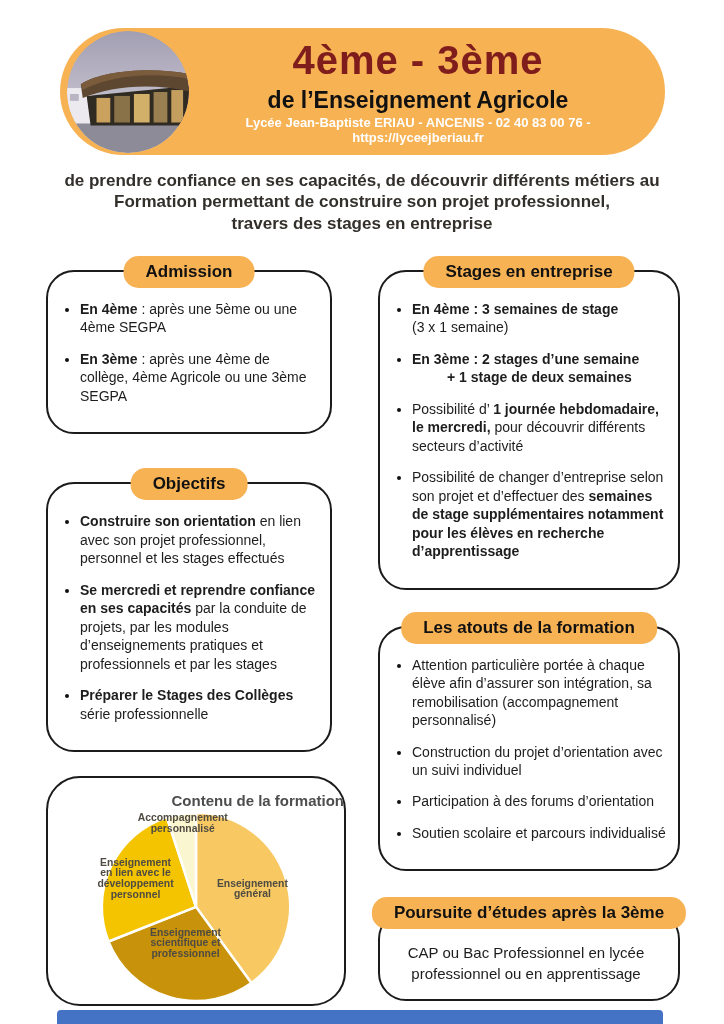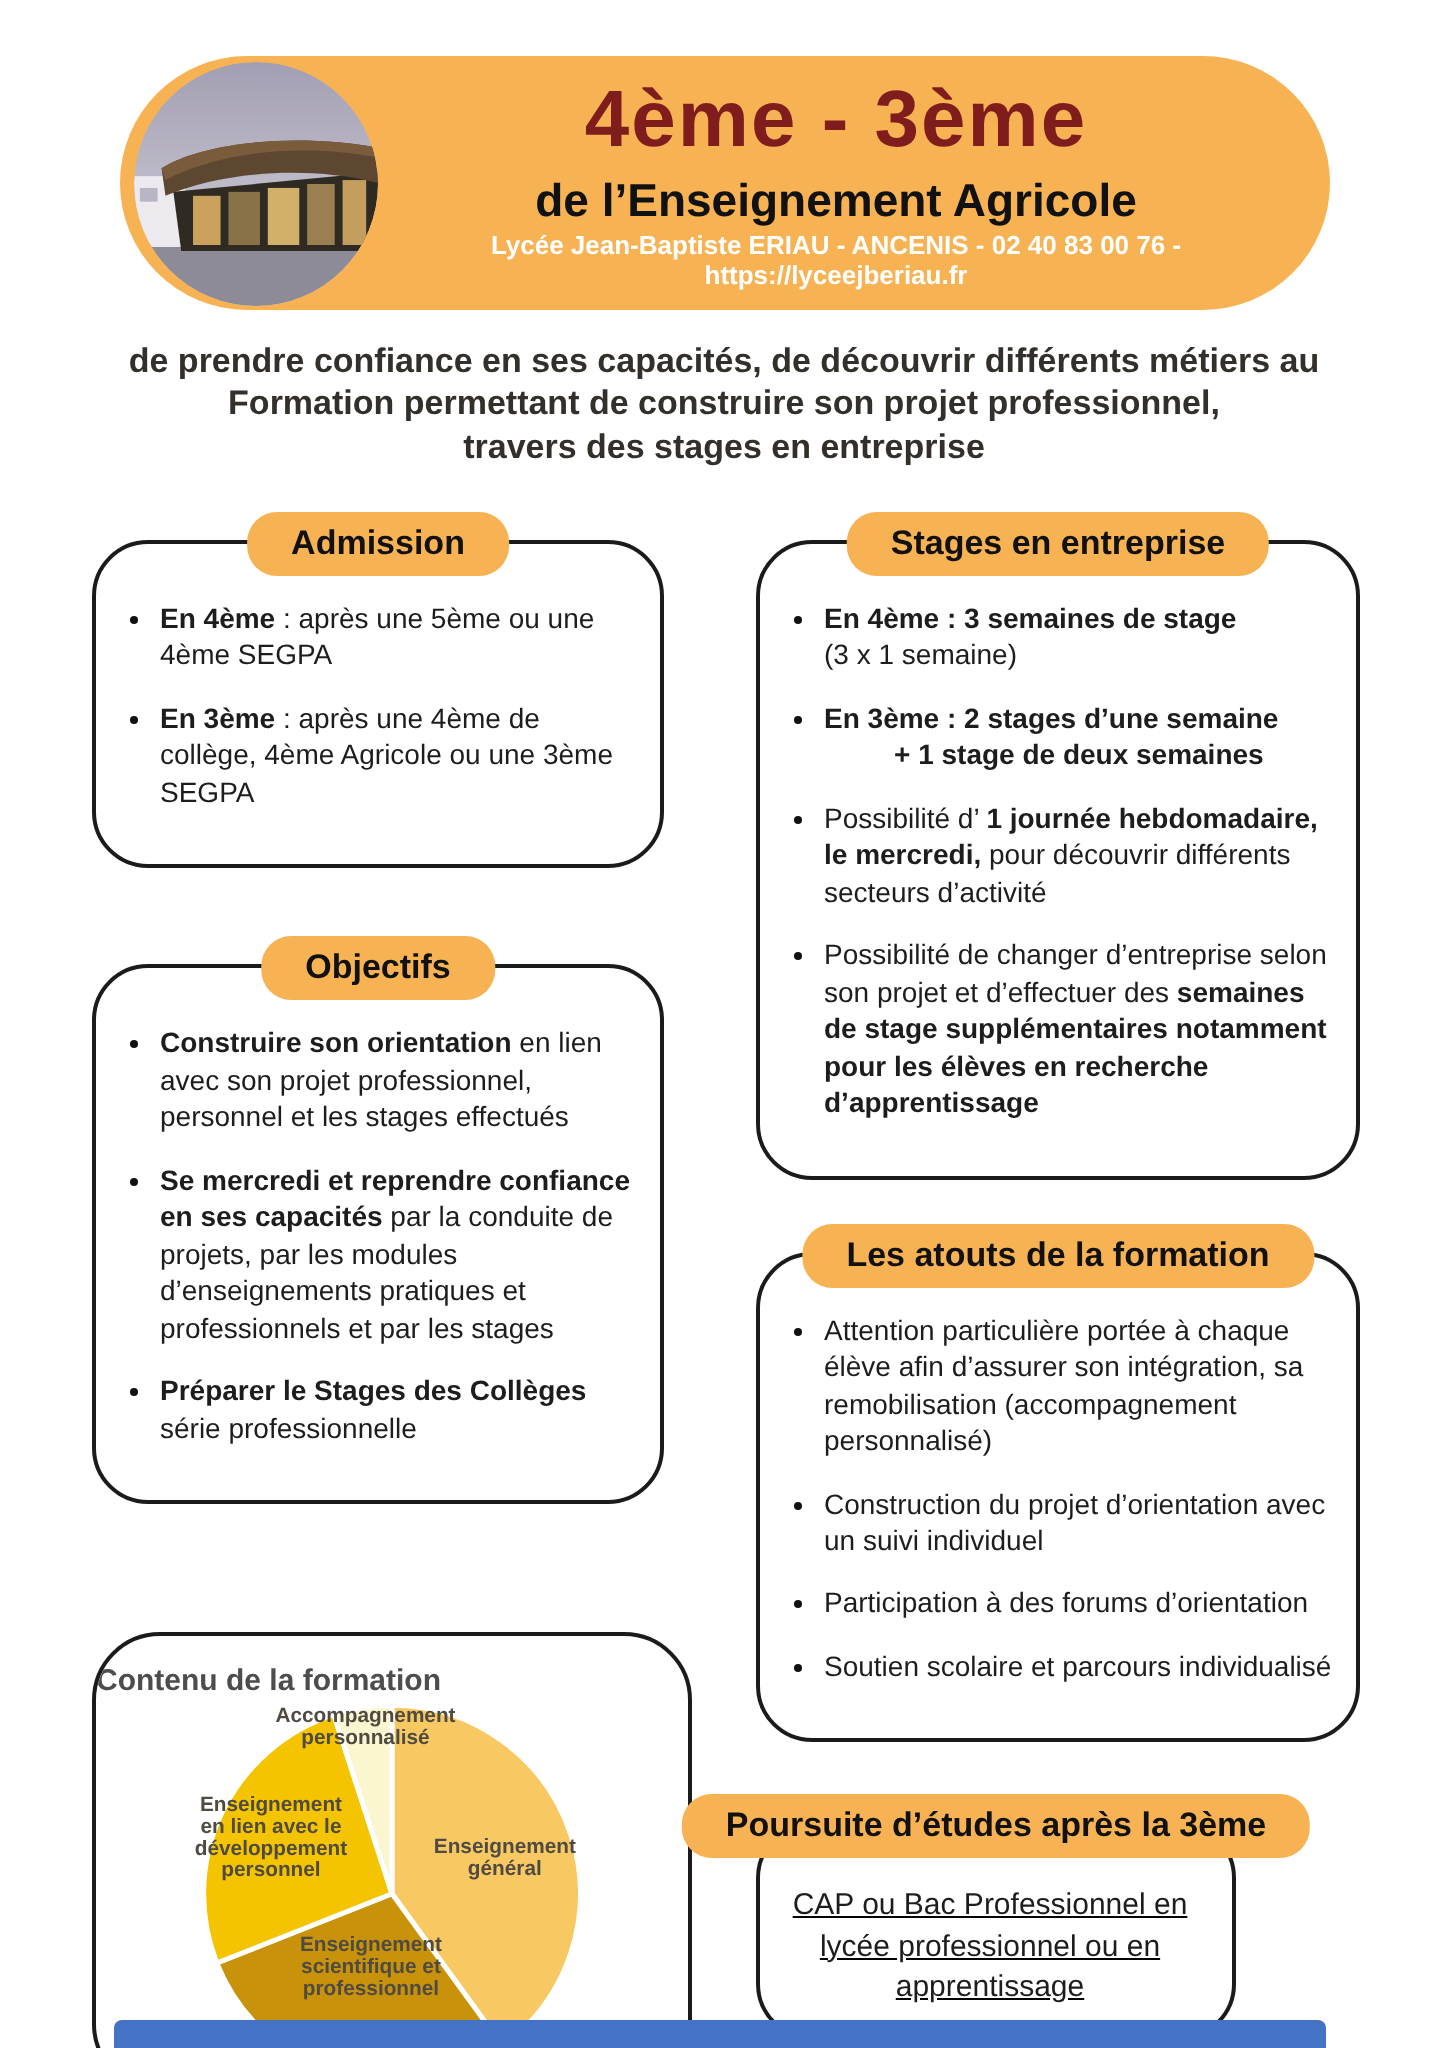--- a/index.html
+++ b/index.html
@@ -32,29 +32,29 @@
   .pill { position:absolute; top:0; left:50%; transform:translate(-50%,-50%);
           background:var(--accent,#F7B254); border-radius:15px; padding:6px 22px;
           font-size:17px; font-weight:800; color:#111; white-space:nowrap; z-index:2; }
   .card-body { padding:28px 12px 14px 14px; font-size:14px; color:#1d1d1d; line-height:1.32; }
   ul.blist { list-style:disc; padding-left:18px; }
   ul.blist li { margin-bottom:13px; white-space:pre-line; }
   ul.blist li::marker { color:#111; }
   .b { font-weight:800; }
 
   .card-admission { width:286px; min-height:122px; margin-bottom:48px; }
-  .card-objectifs { width:286px; min-height:264px; margin-bottom:64px; }
+  .card-objectifs { width:286px; min-height:264px; margin-bottom:24px; }
   .card-stages    { width:302px; min-height:300px; margin-bottom:36px; }
   .card-atouts    { width:302px; min-height:230px; margin-bottom:40px; }
-  .card-poursuite { width:240px; min-height:90px;text-decoration:underline; }
+  .card-poursuite { width:302px; min-height:90px; }
   .card-poursuite .card-body { text-align:center; font-size:15px; padding:30px 18px 14px 12px; line-height:1.35; }
 
   
   .card-pie { width:300px; height:230px; border-radius:34px; overflow:hidden; }
-  .pie-title { position:absolute; top:14px; left:0; width:100%; text-align:left;
+  .pie-title { position:absolute; top:14px; left:0; width:100%; text-align:right;
                font-size:15px; font-weight:800; color:#4d4d4d; z-index:2; }
   .card-pie svg { position:absolute; inset:0; width:100%; height:100%; }
 
   
   .footer-bar { position:absolute; left:57px; bottom:0; width:606px; height:14px;
                 background:#4472C4; border-radius:4px 4px 0 0; }
 </style>
 </head>
 <body>
 

